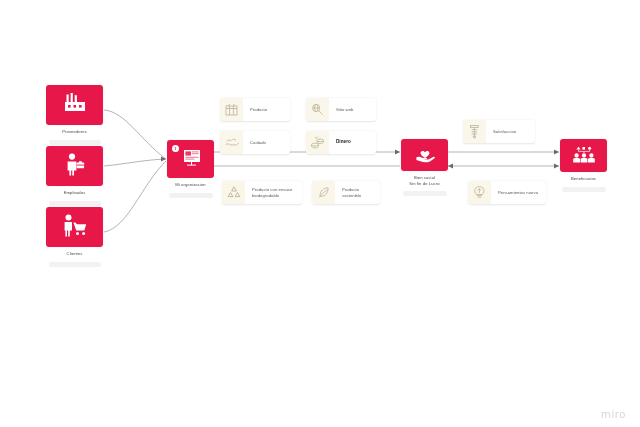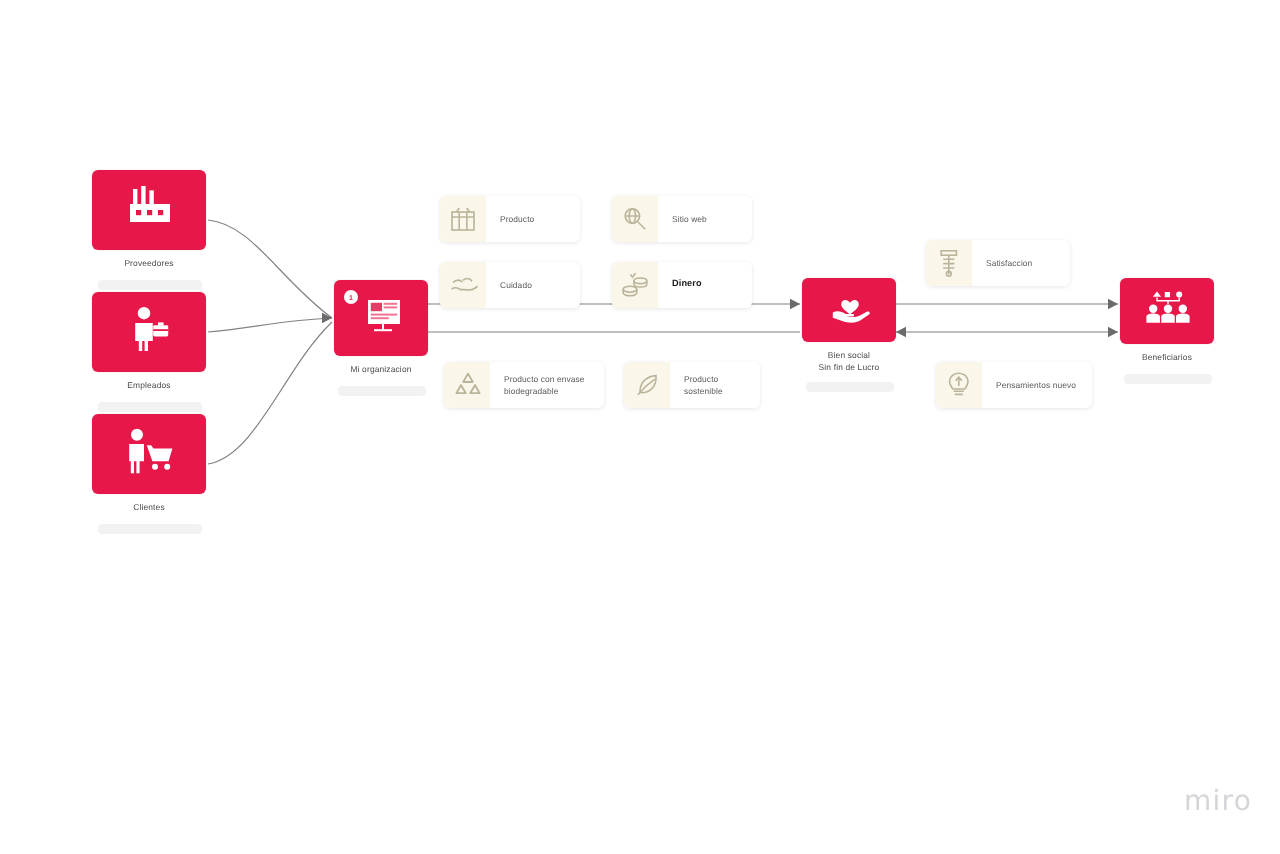--- a/index.html
+++ b/index.html
@@ -95,22 +95,22 @@
     white-space: pre-line;
   }
   .chip.strong .chip-label {
     color: #1a1a1a;
     font-weight: bold;
     font-size: 4.6px;
   }
 
   .watermark {
     position: absolute;
-    right: 14px; bottom: 18px;
-    font-size: 14px;
+    right: 14px; bottom: 7px;
+    font-size: 10px;
     color: #d6d6da;
     letter-spacing: 0.6px;
     font-family: "DejaVu Sans", sans-serif;
   }
 </style>
 </head>
 <body>
 
 <div id="board">
 

